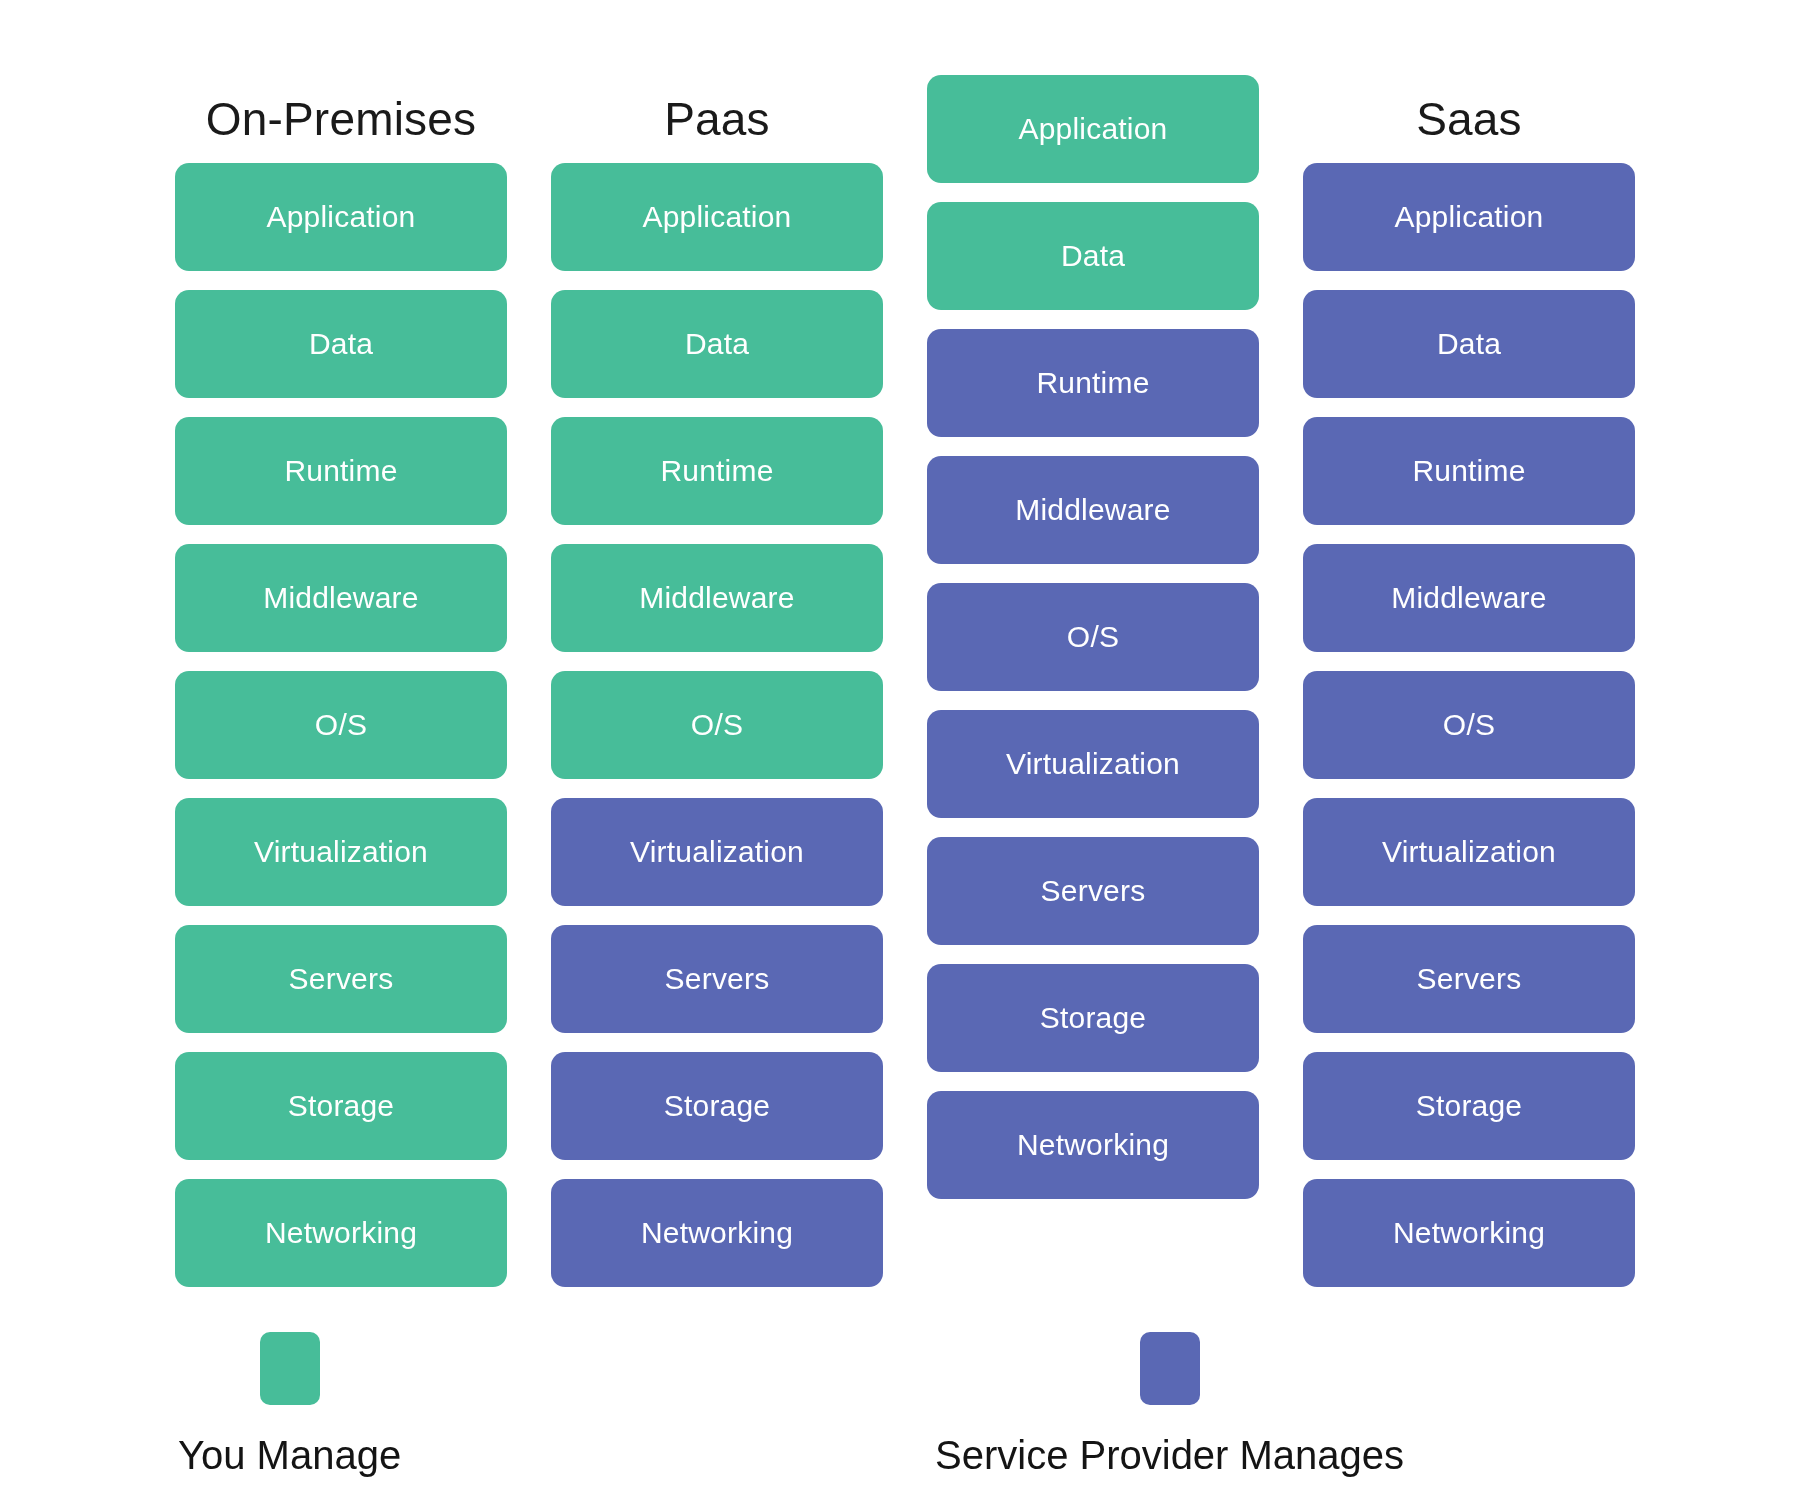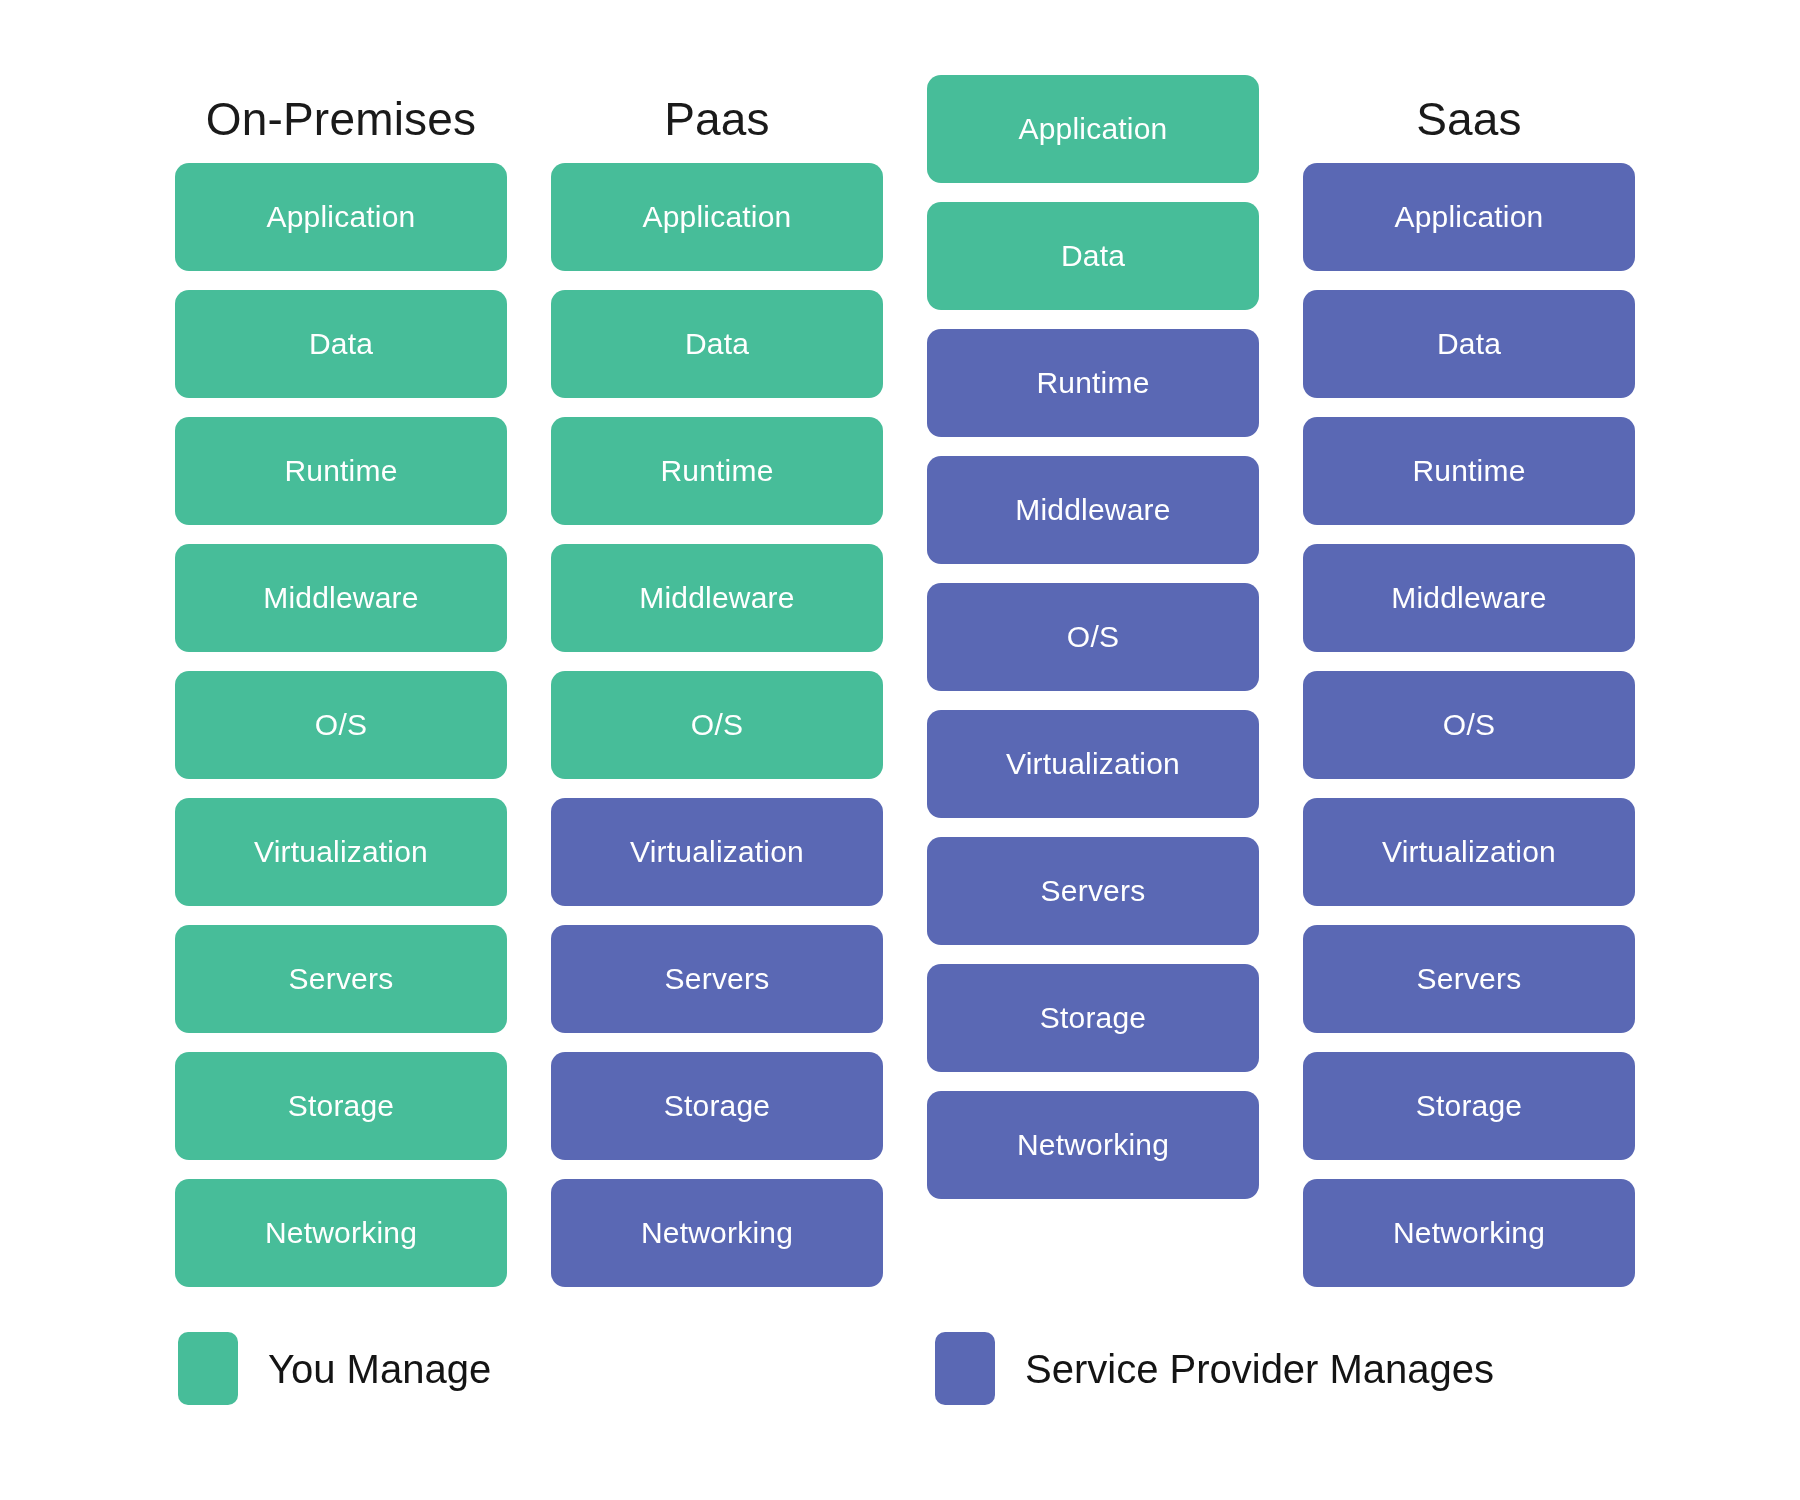--- a/index.html
+++ b/index.html
@@ -80,21 +80,21 @@
     position: absolute;
     left: 175px;
     top: 1332px;
     width: 1460px;
     height: 80px;
   }
 
   .legend-item {
     position: absolute;
     display: flex;
-    flex-direction: row;
+    flex-direction: column;
     align-items: center;
     gap: 30px;
     top: 0;
   }
 
   .legend-item.legend-you      { left: 3px; }
   .legend-item.legend-provider { left: 760px; justify-content: center; }
 
   .legend-swatch {
     width: 60px;

